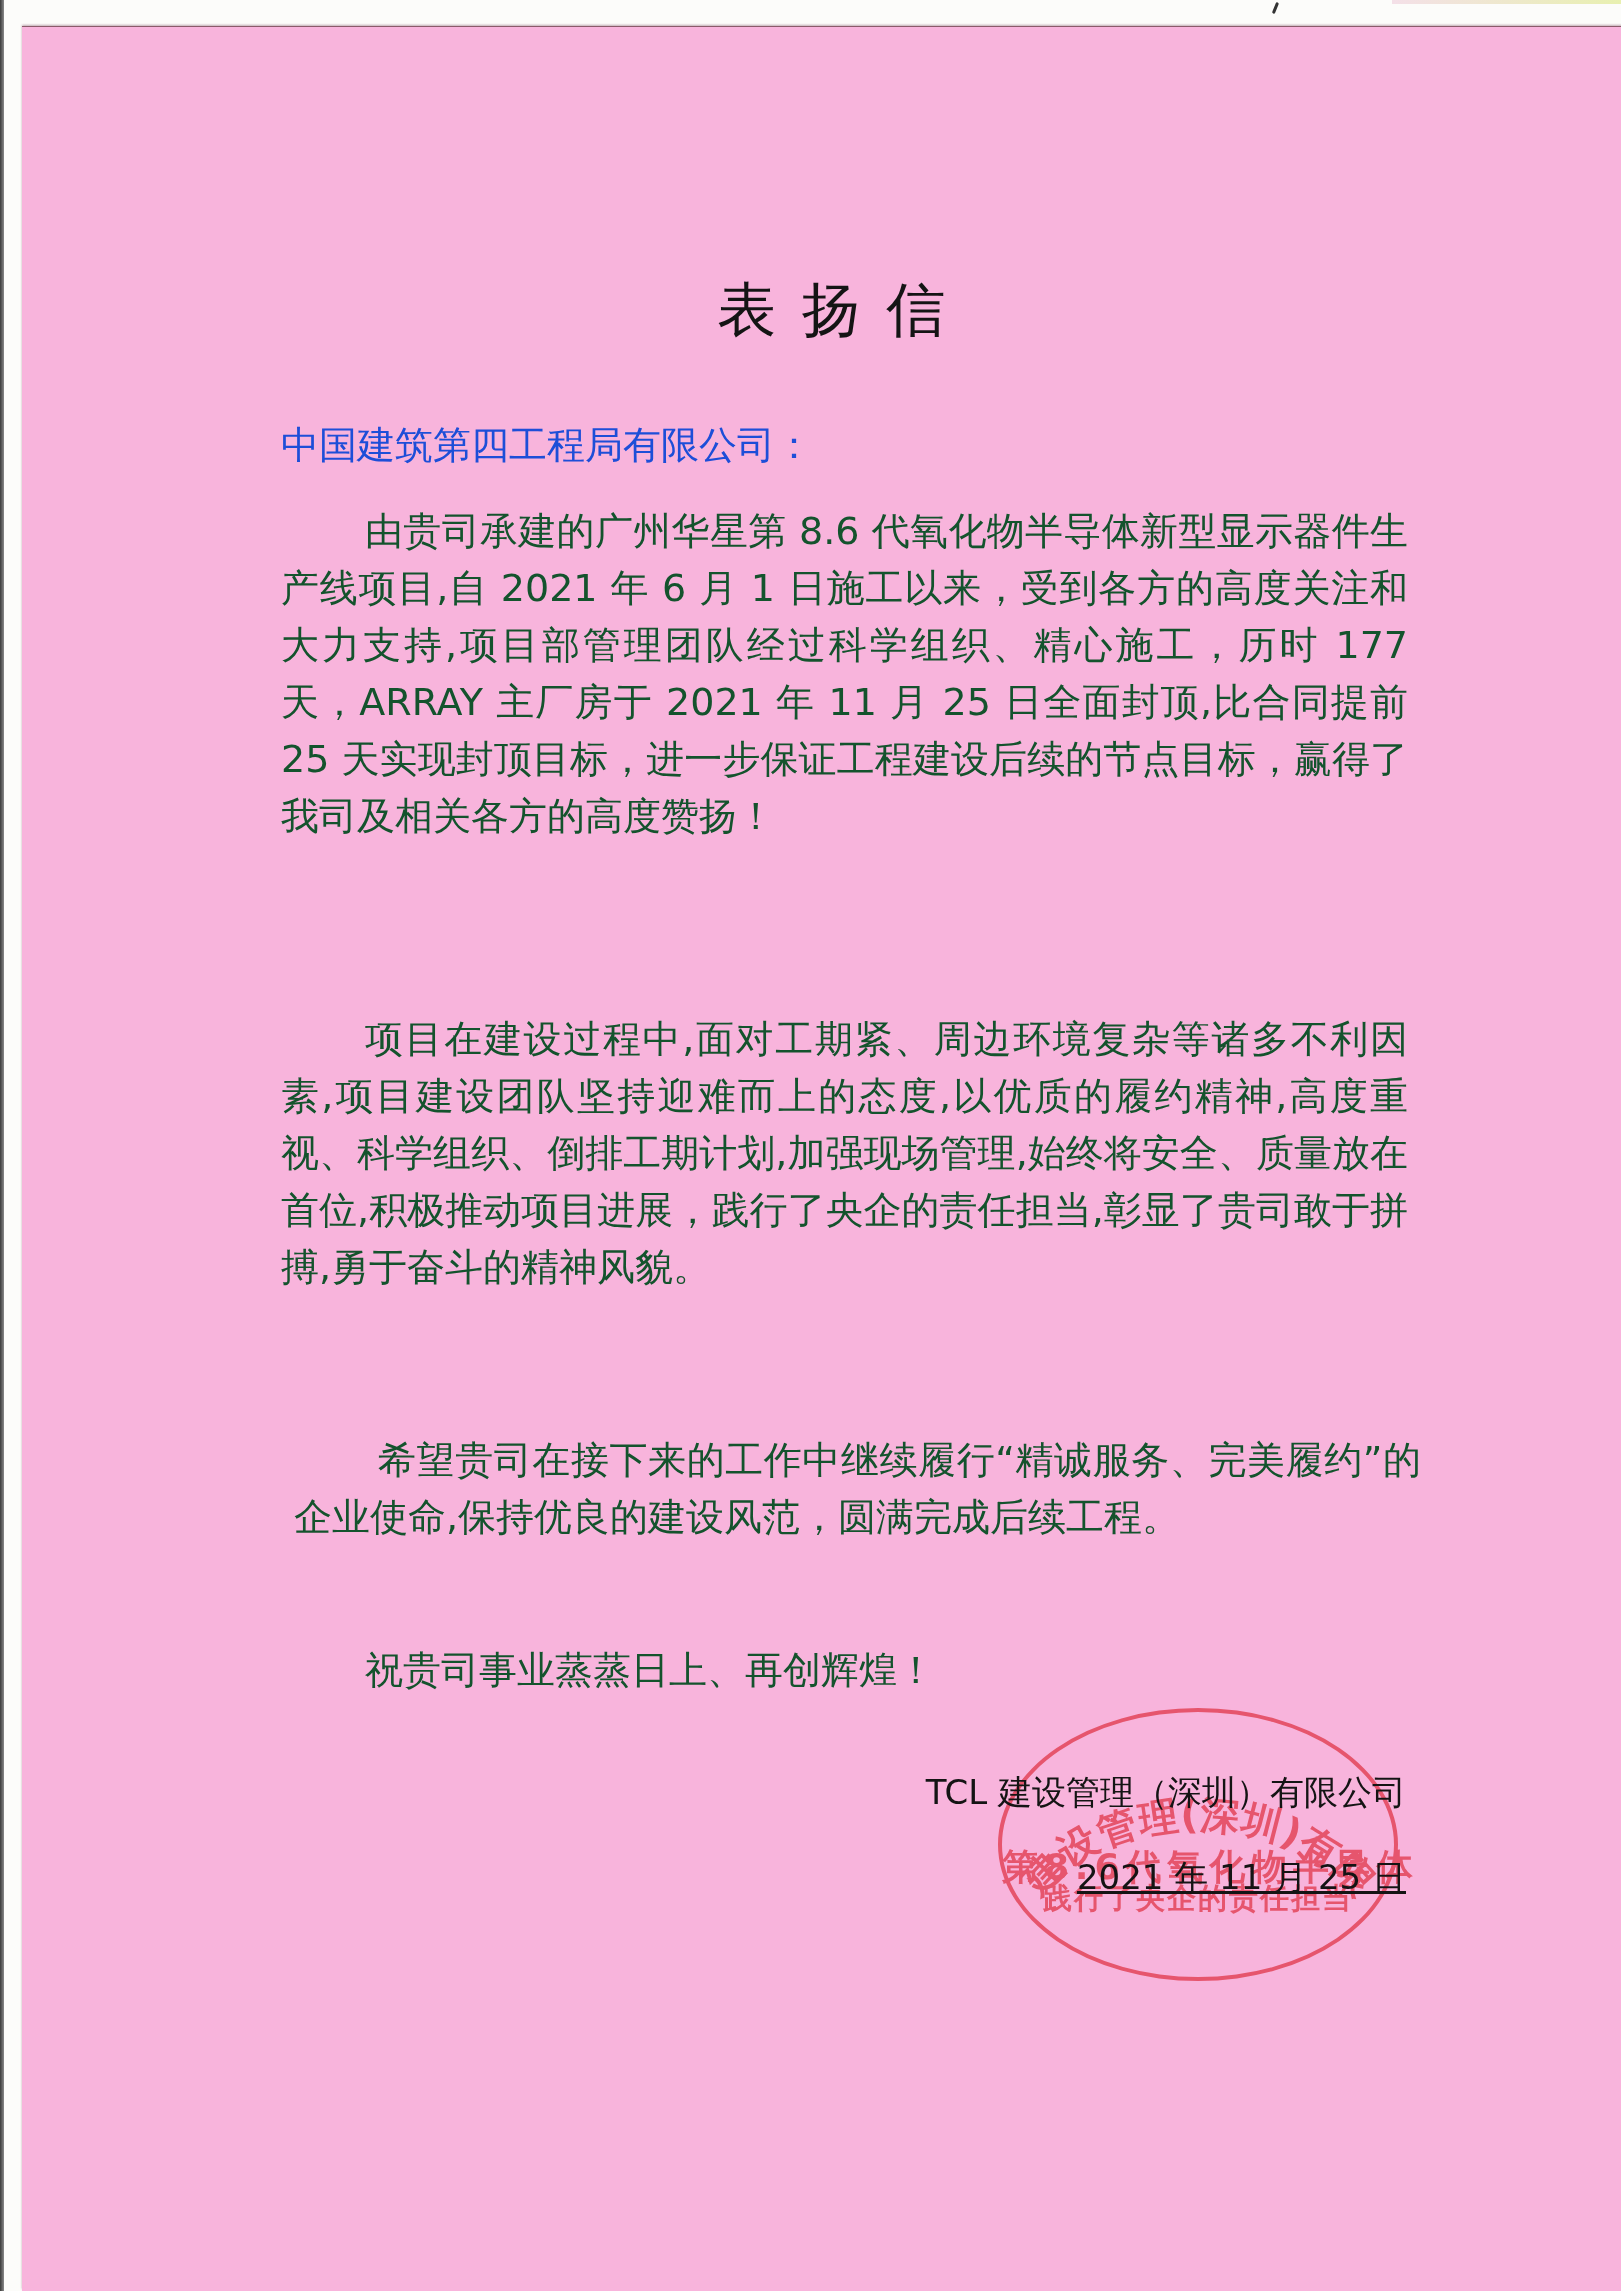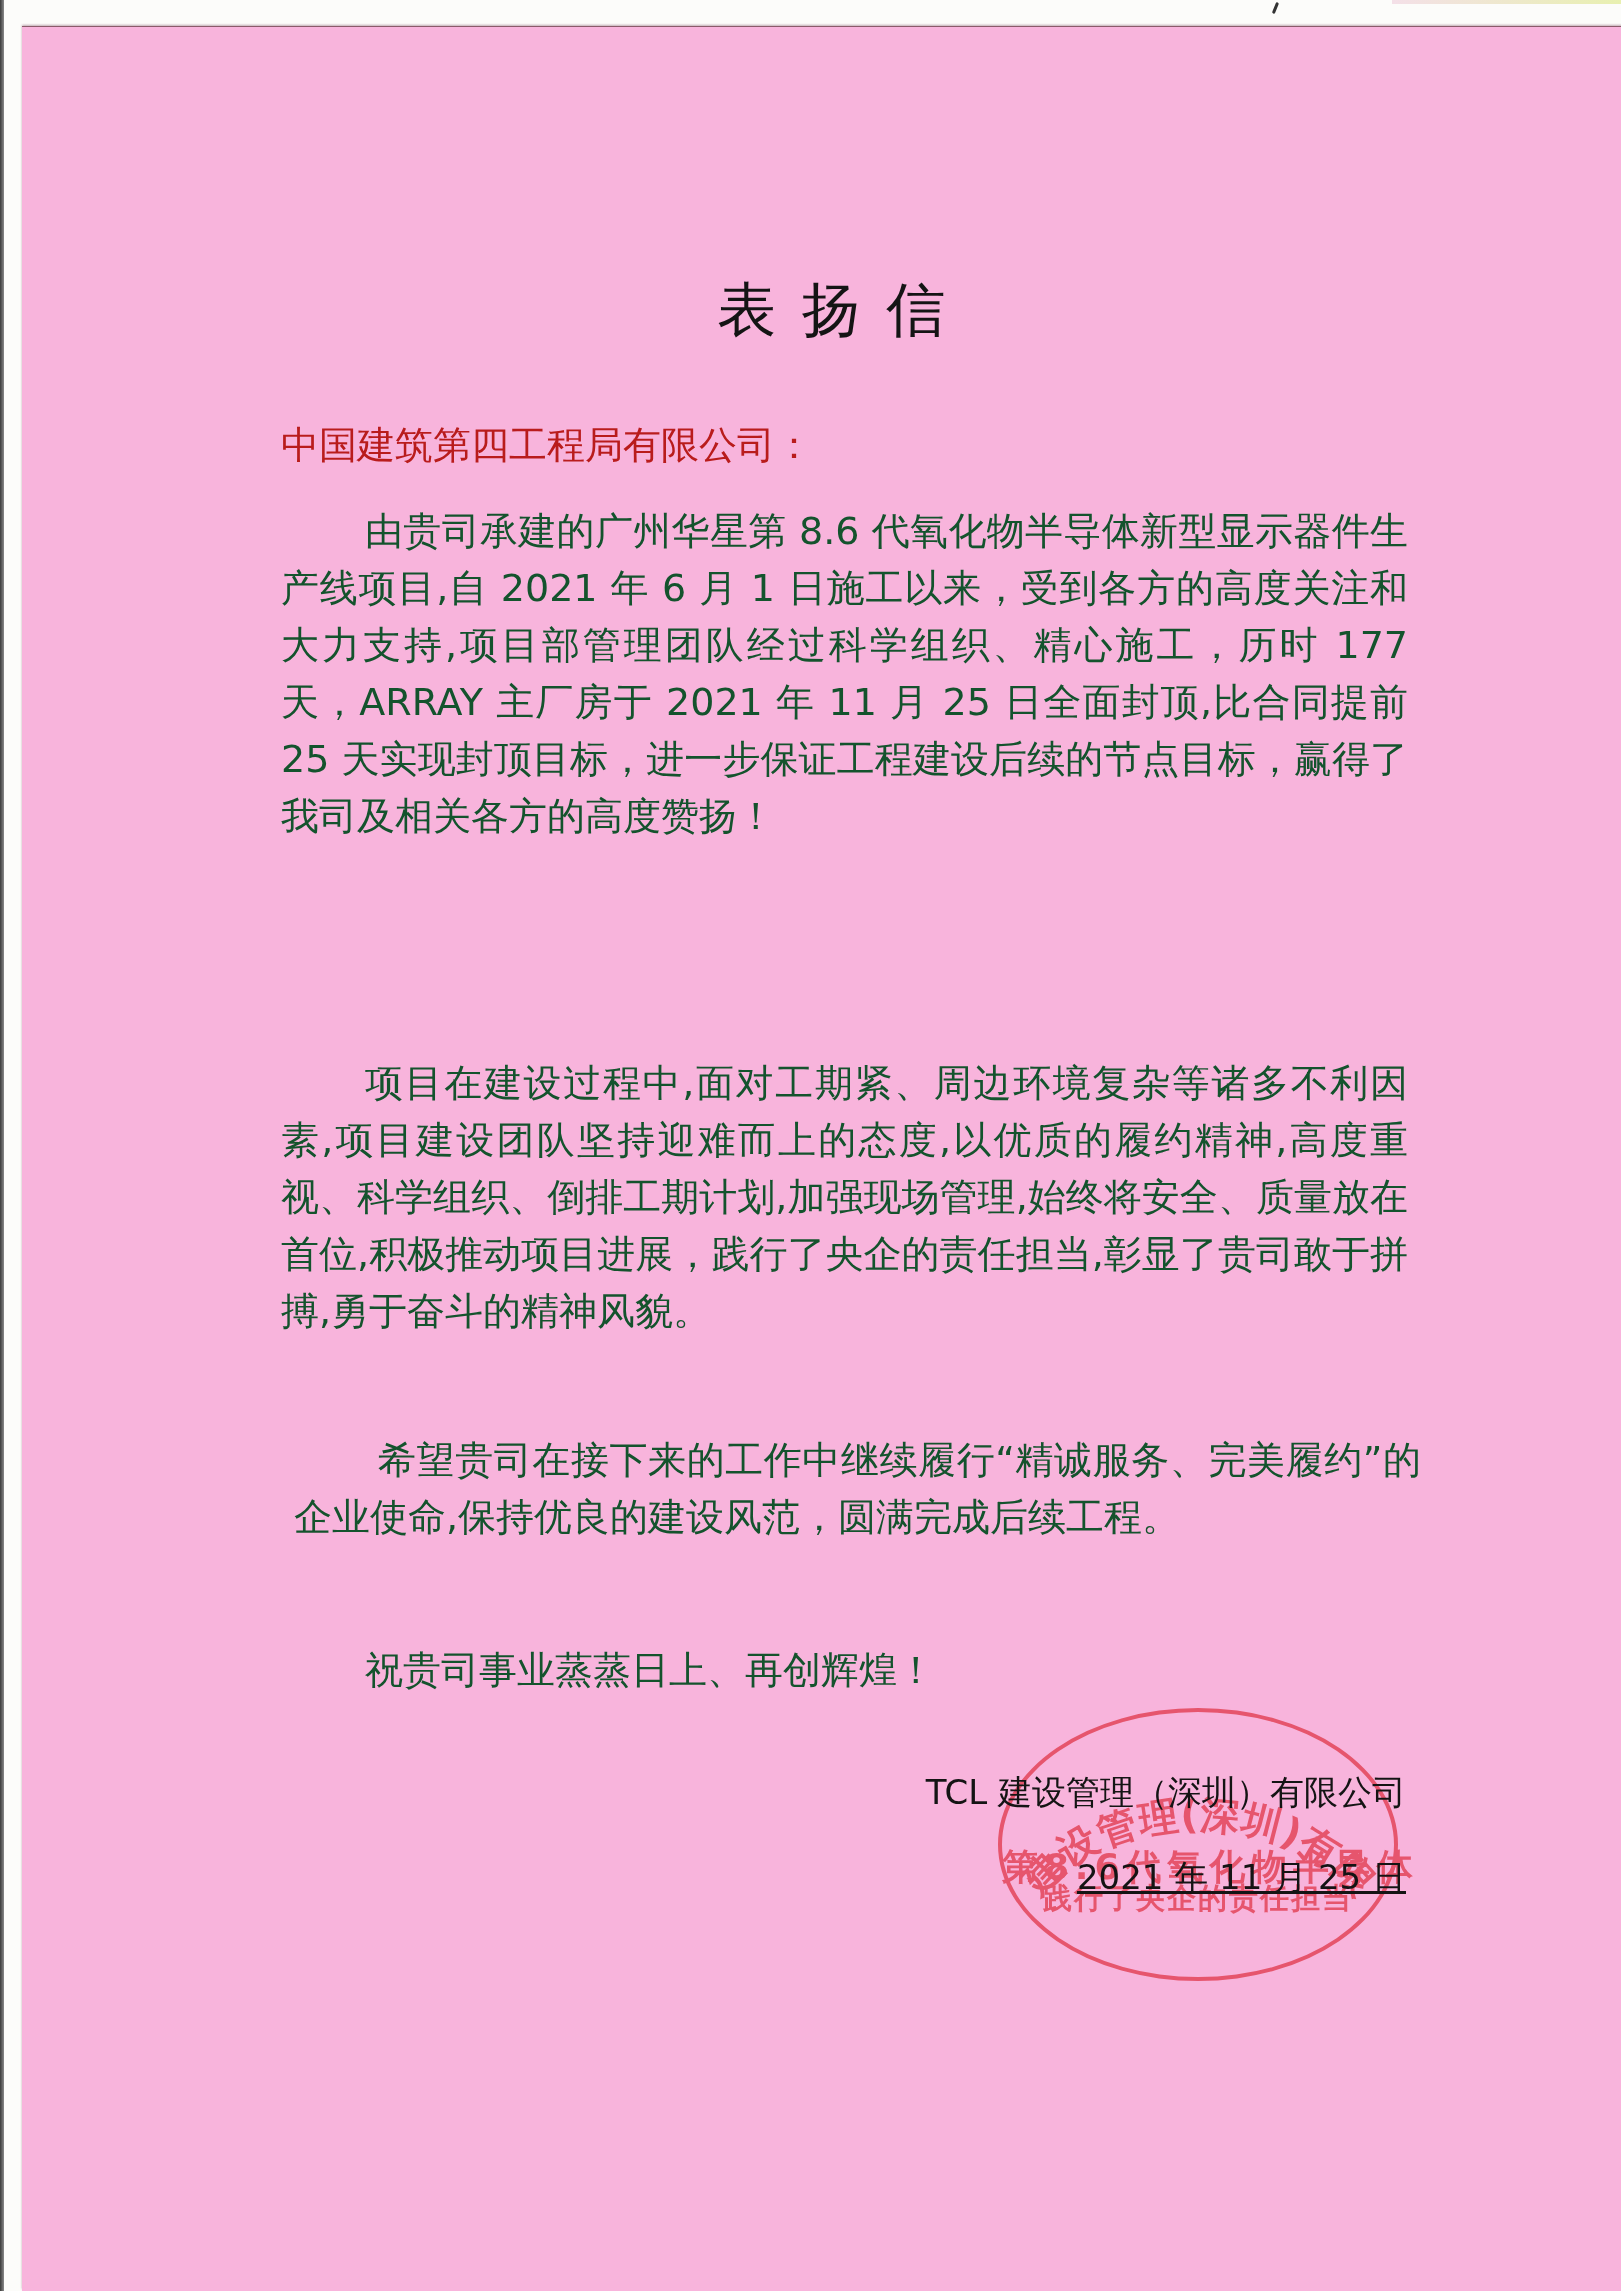--- a/index.html
+++ b/index.html
@@ -59,37 +59,37 @@
       letter-spacing: 25.5px;
       color: #141414;
       font-weight: normal;
     }
     .body-text {
       position: absolute;
       left: 281px;
       width: 1127px;
       font-size: 38px;
       line-height: 57px;
-      color: #b91c1c;
+      color: #1d4ed8;
     }
     .salutation { top: 417px; }
     .para {
       position: absolute;
       left: 281px;
       width: 1127px;
       font-size: 38px;
       line-height: 57px;
       color: #14532d;
       text-align: justify;
       text-align-last: left;
       text-indent: 84px;
       margin: 0;
     }
     .para-1 { top: 503px; }
-    .para-2 { top: 1011px; margin-top: 44px; }
+    .para-2 { top: 1011px; }
     .para-3 { top: 1432px; margin-left: 13px; }
     .para-4 { top: 1642px; }
 
     .signature {
       position: absolute;
       right: 215px;
       top: 1770px;
       font-size: 34px;
       color: #141414;
       text-align: center;

